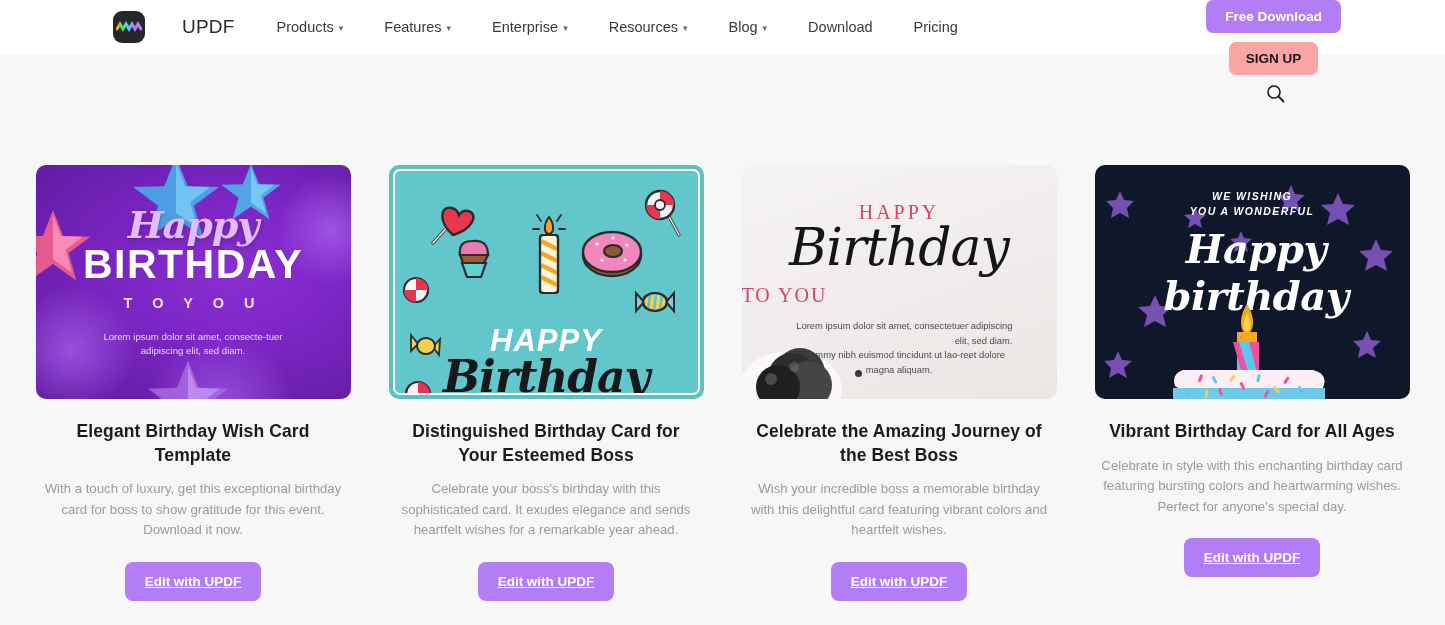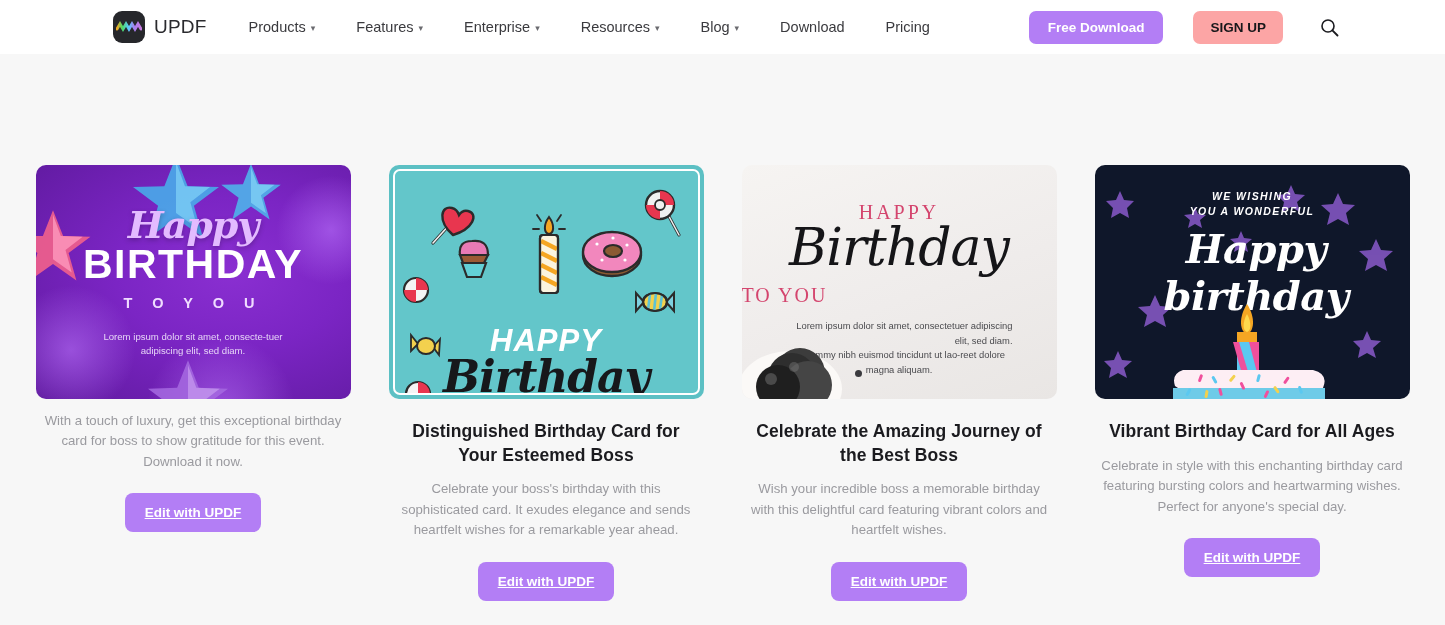--- a/index.html
+++ b/index.html
@@ -21,32 +21,32 @@
   }
   .brand { display: flex; align-items: center; gap: 9px; margin-right: 42px; }
   .logo-mark {
     width: 32px; height: 32px; border-radius: 9px;
     background: #26272b;
     position: relative; overflow: hidden;
     flex: 0 0 auto;
   }
   .logo-mark svg { position: absolute; left: 3px; top: 9px; }
   .brand-name {
-    font-size: 19px; font-weight: 400; color: #2a2a2e; letter-spacing: .2px;
+    font-size: 19px; font-weight: 400; color: #2a2a2e; letter-spacing: .2px; margin-left: 28px;
   }
   .nav { display: flex; align-items: center; gap: 41px; }
   .nav-item {
     font-size: 14.5px; color: #3a3a3e; cursor: pointer;
     display: flex; align-items: center; gap: 5px; white-space: nowrap;
   }
   .caret { font-size: 9px; color: #6b6b70; line-height: 1; transform: translateY(1px); }
 
   .header-right {
     position: absolute; right: 0; top: 0; height: 54px;
-    display: flex; align-items: center; gap: 30px; padding-right: 104px;
+    display: flex; align-items: center; gap: 9px; padding-right: 104px; flex-direction: column;
   }
   .btn-free {
     background: #b37ef5; color: #ffffff;
     font-size: 13.5px; font-weight: 700;
     border: none; border-radius: 7px;
     padding: 9px 19px; cursor: pointer; white-space: nowrap;
   }
   .btn-signup {
     background: #fca5a5; color: #17171a;
     font-size: 13.5px; font-weight: 700;
@@ -213,20 +213,21 @@
         <svg class="star" style="left:110px; top:192px;" width="84" height="80" viewBox="0 0 100 96">
           <path d="M50 4 L63 37 L98 38 L70 59 L80 94 L50 73 L20 94 L30 59 L2 38 L37 37 Z" fill="#a66ae0" opacity=".85"></path>
           <path d="M50 10 L60 37 L88 38 L66 55 L74 84 L50 67 Z" fill="#c79bf0" opacity=".7"></path>
         </svg>
         <div class="c1-txt c1-happy">Happy</div>
         <div class="c1-txt c1-bday">BIRTHDAY</div>
         <div class="c1-txt c1-lorem">Lorem ipsum dolor sit amet, consecte-tuer adipiscing elit, sed diam.</div>
         <div class="c1-txt c1-toyou">T O  Y O U</div>
       </div>
     </div>
+    <div class="card-title">Elegant Birthday Wish Card Template</div>
     <div class="card-desc">With a touch of luxury, get this exceptional birthday card for boss to show gratitude for this event. Download it now.</div>
     <button class="btn-edit">Edit with UPDF</button>
   </div>
 
   <div class="card">
     <div class="thumb">
       <div class="art2">
         <div class="art2-inner">
 
           <svg style="position:absolute; left:30px; top:22px;" width="56" height="56" viewBox="0 0 56 56">

